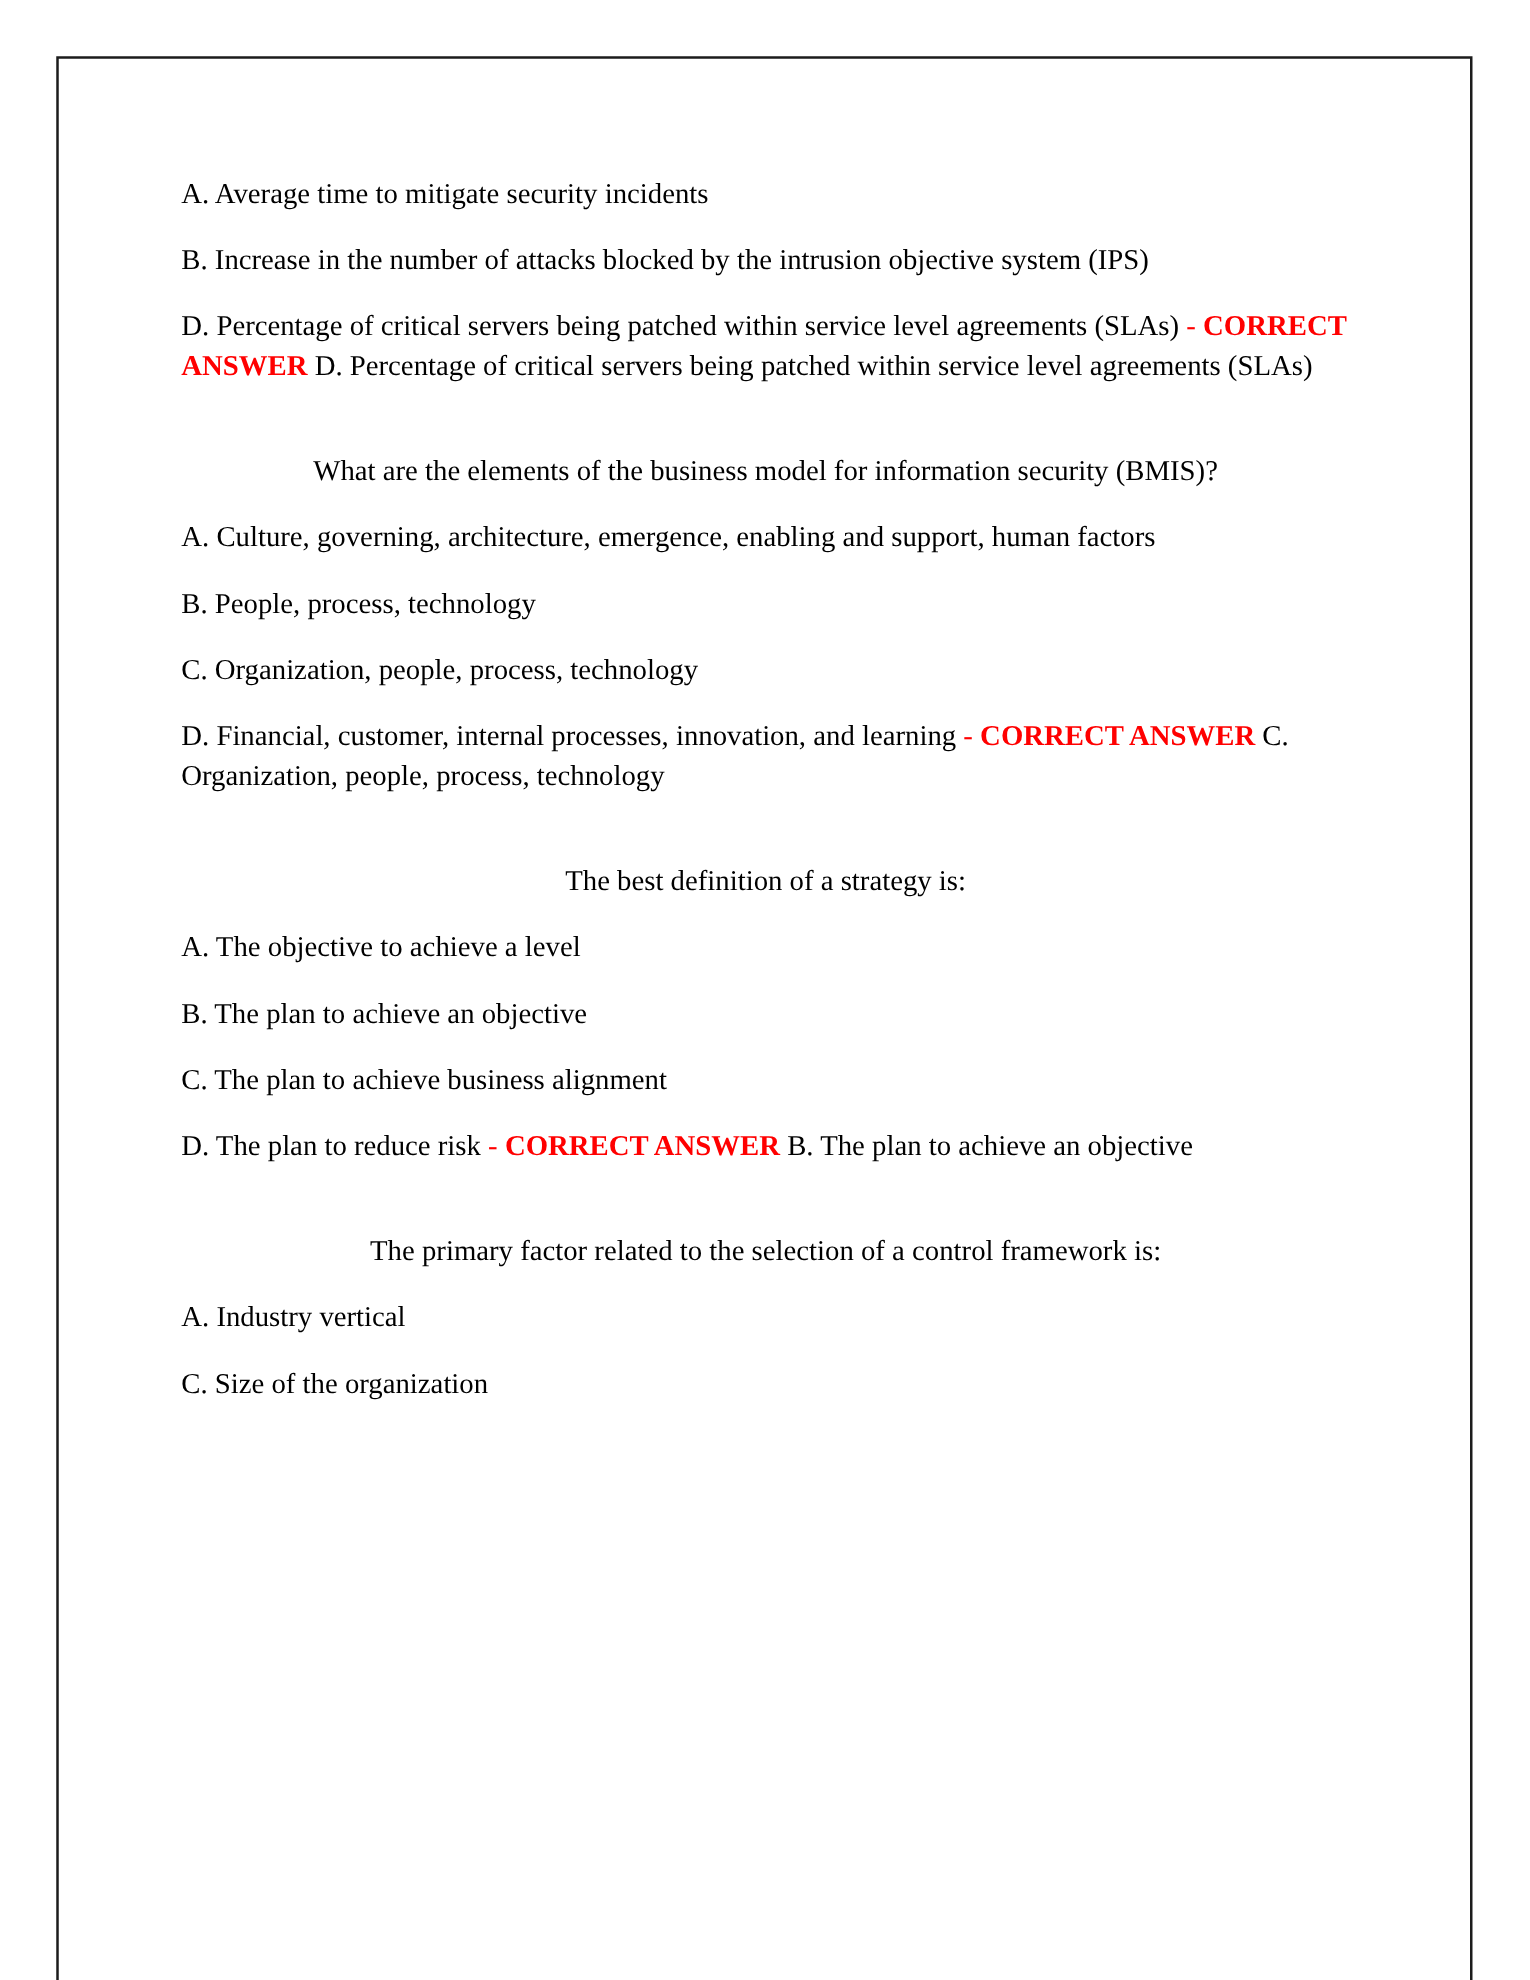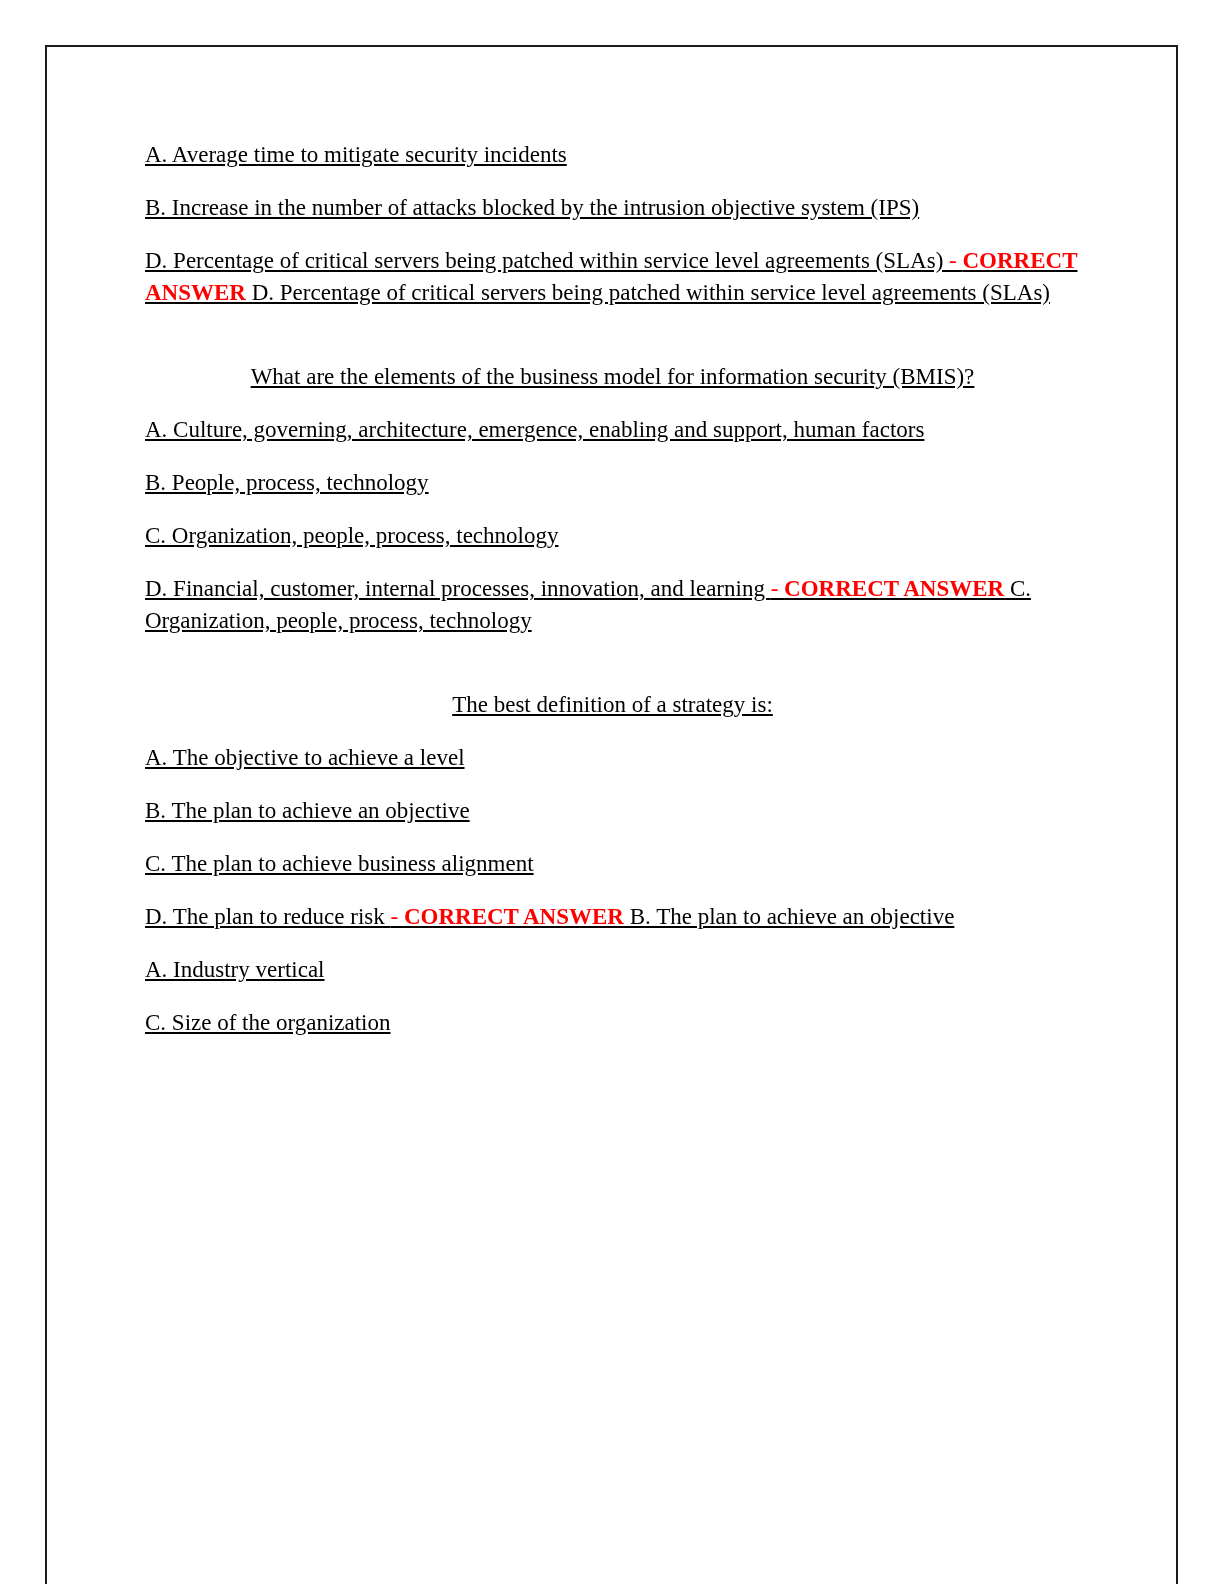--- a/index.html
+++ b/index.html
@@ -29,21 +29,20 @@
   }
   .content {
     padding: 92px 96px 0 98px;
     color: var(--text-color, #000000);
   }
   .para {
     font-size: 23px;
     line-height: 32px;
     margin: 0 0 21px 0;
     color: var(--text-color, #000000);
-    text-decoration: underline;
   }
   .para.gap {
     margin-top: 52px;
     text-align: center;
   }
   .seg-answer {
     color: var(--answer-red, #ff0000);
     font-weight: bold;
   }
   .seg-answer-plain {
@@ -63,17 +62,18 @@
         <p class="para gap"><span>What are the elements of the business model for information security (BMIS)?</span></p>
         <p class="para"><span>A. Culture, governing, architecture, emergence, enabling and support, human factors</span></p>
         <p class="para"><span>B. People, process, technology</span></p>
         <p class="para"><span>C. Organization, people, process, technology</span></p>
         <p class="para"><span>D. Financial, customer, internal processes, innovation, and learning </span><span class="seg-answer-plain">- </span><span class="seg-answer">CORRECT ANSWER</span><span> C. Organization, people, process, technology</span></p>
         <p class="para gap"><span>The best definition of a strategy is:</span></p>
         <p class="para"><span>A. The objective to achieve a level</span></p>
         <p class="para"><span>B. The plan to achieve an objective</span></p>
         <p class="para"><span>C. The plan to achieve business alignment</span></p>
         <p class="para"><span>D. The plan to reduce risk </span><span class="seg-answer-plain">- </span><span class="seg-answer">CORRECT ANSWER</span><span> B. The plan to achieve an objective</span></p>
+        <p class="para gap"><span>The primary factor related to the selection of a control framework is:</span></p>
         <p class="para"><span>A. Industry vertical</span></p>
         <p class="para"><span>C. Size of the organization</span></p>
       </div>
   </div>
 </div>
 
 </body></html>

